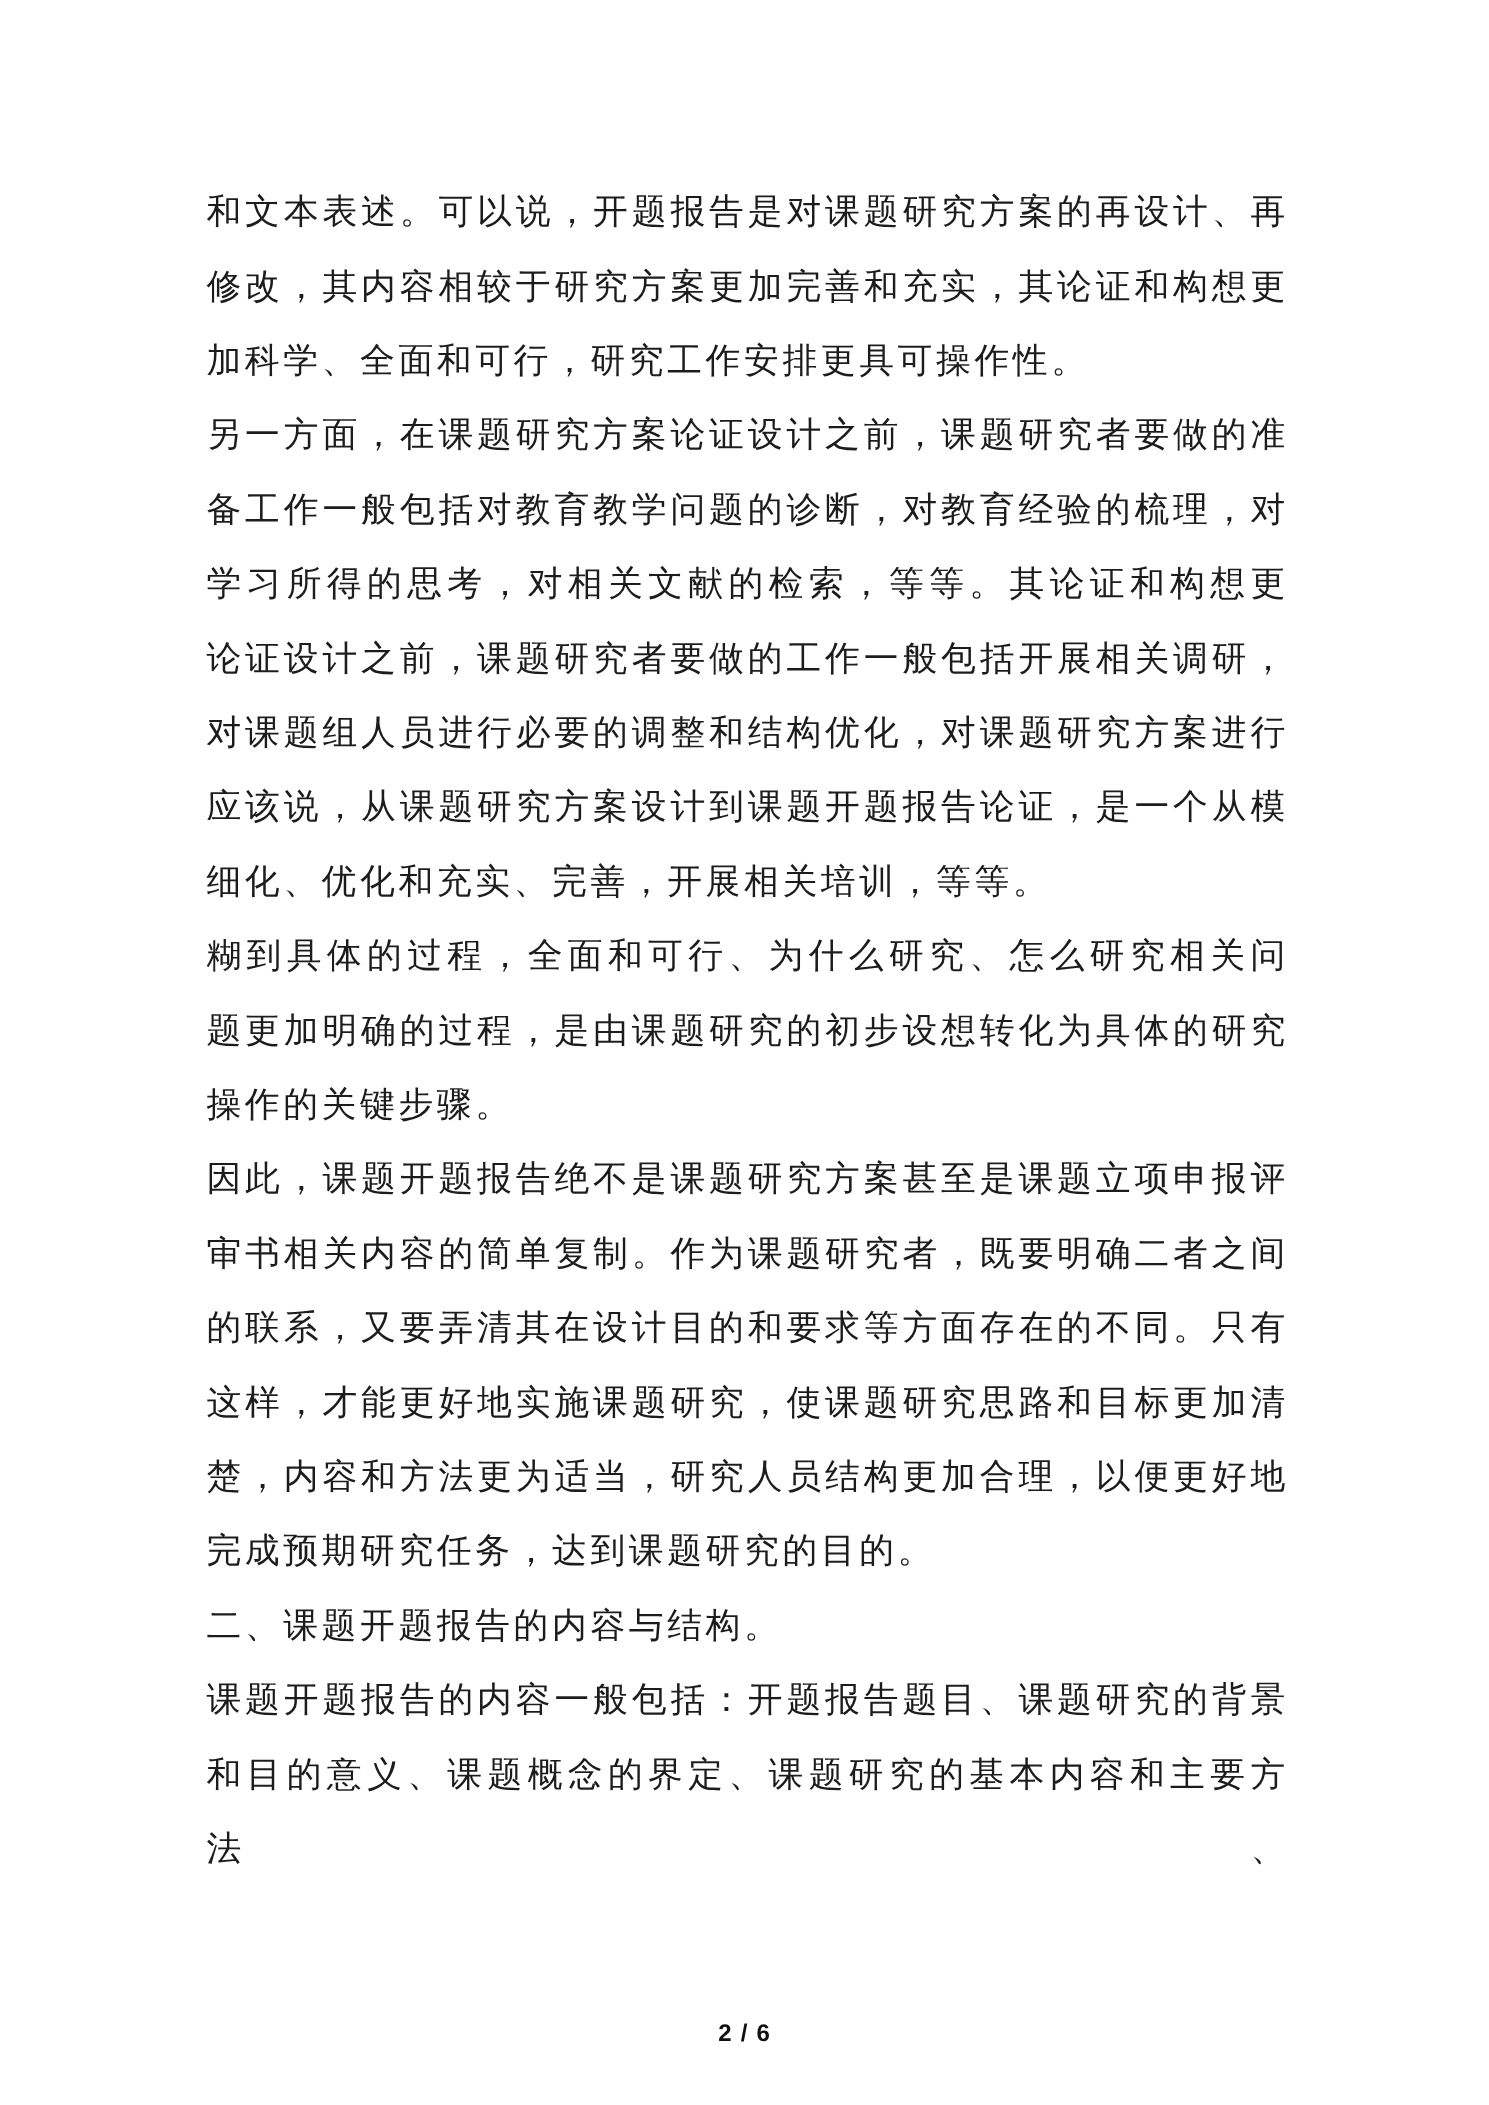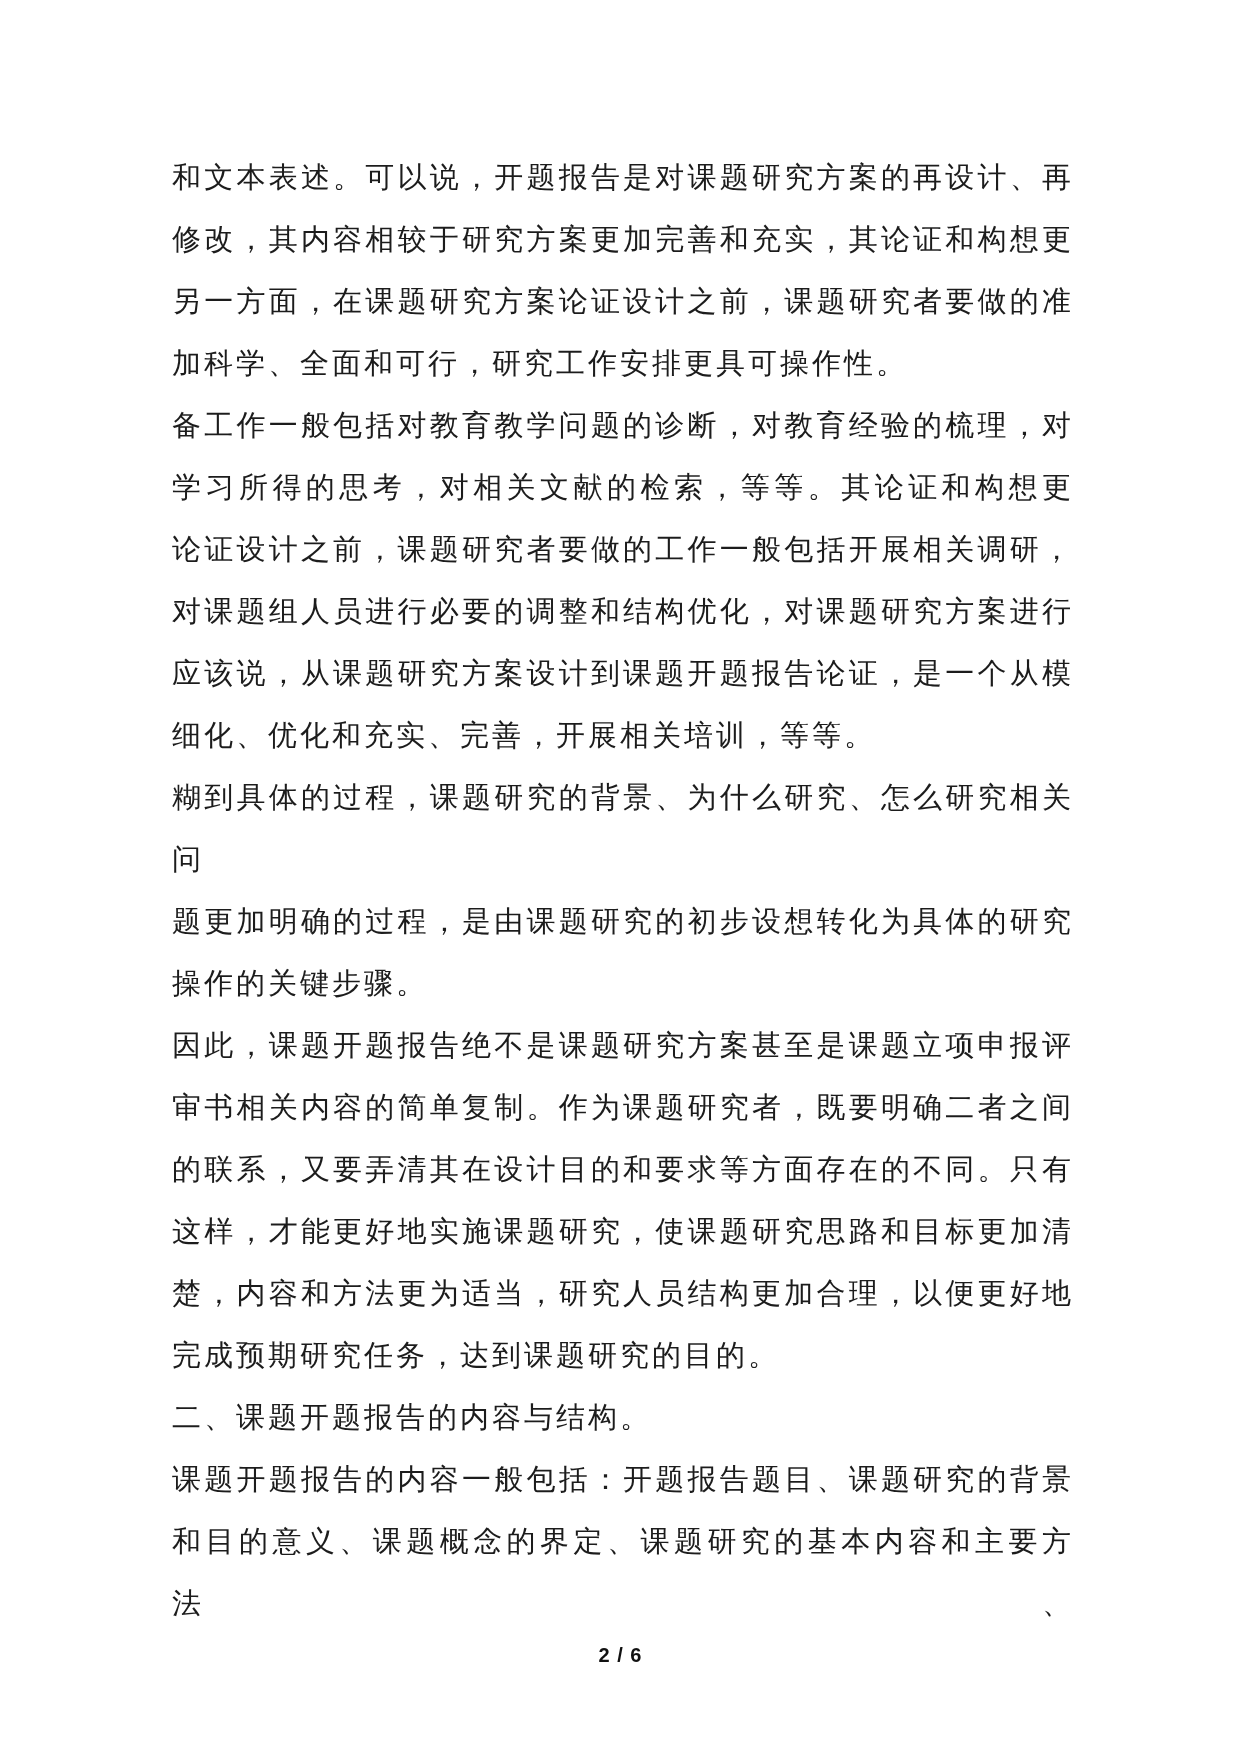--- a/index.html
+++ b/index.html
@@ -32,46 +32,46 @@
   }
   
   .line.fill {
     white-space: normal;
     text-align: justify;
     text-align-last: justify;
   }
   .footer {
     position: absolute;
     left: 0;
-    top: 1644px;
+    top: 1684px;
     width: 1241px;
     text-align: center;
     color: #111111;
     font-family: "Liberation Sans", "DejaVu Sans", sans-serif;
     font-size: 20px;
     font-weight: 700;
     letter-spacing: 1px;
   }
 </style>
 </head>
 <body>
 
 <div class="page">
   <div class="content">
     <div class="line fill">和文本表述。可以说，开题报告是对课题研究方案的再设计、再</div>
     <div class="line fill">修改，其内容相较于研究方案更加完善和充实，其论证和构想更</div>
+    <div class="line">加科学、全面和可行，研究工作安排更具可操作性。</div>
     <div class="line fill">另一方面，在课题研究方案论证设计之前，课题研究者要做的准</div>
-    <div class="line">加科学、全面和可行，研究工作安排更具可操作性。</div>
     <div class="line fill">备工作一般包括对教育教学问题的诊断，对教育经验的梳理，对</div>
     <div class="line fill">学习所得的思考，对相关文献的检索，等等。其论证和构想更</div>
     <div class="line fill">论证设计之前，课题研究者要做的工作一般包括开展相关调研，</div>
     <div class="line fill">对课题组人员进行必要的调整和结构优化，对课题研究方案进行</div>
     <div class="line fill">应该说，从课题研究方案设计到课题开题报告论证，是一个从模</div>
     <div class="line">细化、优化和充实、完善，开展相关培训，等等。</div>
-    <div class="line fill">糊到具体的过程，课题研究的背景、为什么研究、怎么研究相关问</div>
+    <div class="line fill">糊到具体的过程，全面和可行、为什么研究、怎么研究相关问</div>
     <div class="line fill">题更加明确的过程，是由课题研究的初步设想转化为具体的研究</div>
     <div class="line">操作的关键步骤。</div>
     <div class="line fill">因此，课题开题报告绝不是课题研究方案甚至是课题立项申报评</div>
     <div class="line fill">审书相关内容的简单复制。作为课题研究者，既要明确二者之间</div>
     <div class="line fill">的联系，又要弄清其在设计目的和要求等方面存在的不同。只有</div>
     <div class="line fill">这样，才能更好地实施课题研究，使课题研究思路和目标更加清</div>
     <div class="line fill">楚，内容和方法更为适当，研究人员结构更加合理，以便更好地</div>
     <div class="line">完成预期研究任务，达到课题研究的目的。</div>
     <div class="line">二、课题开题报告的内容与结构。</div>
     <div class="line fill">课题开题报告的内容一般包括：开题报告题目、课题研究的背景</div>

